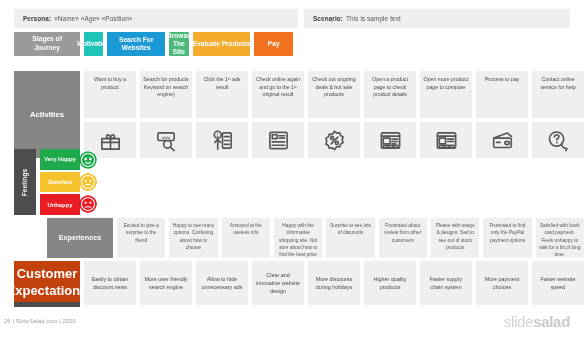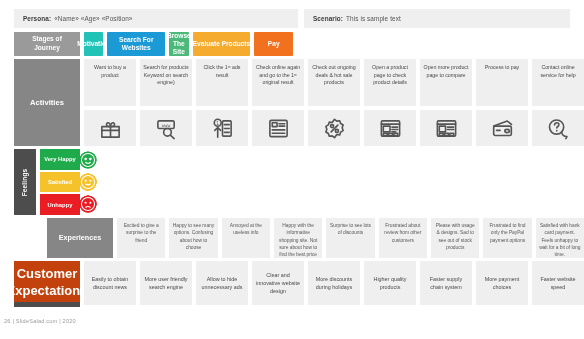--- a/index.html
+++ b/index.html
@@ -34,21 +34,21 @@
   
   #stages-row { top: 32px; height: 24px; }
   #stages-row .rowlabel { background: #9a9a9a; }
   .stage {
     height: 24px; color: #fff; font-size: 6.6px; font-weight: bold;
     display: flex; align-items: center; justify-content: center; text-align: center;
     line-height: 1.25; border-radius: 1px;
   }
 
   
-  #activities-row { top: 59px; height: 87px; }
+  #activities-row { top: 71px; height: 87px; }
   #activities-row .rowlabel { height: 87px; font-size: 7.6px; }
   .act-col { display: flex; flex-direction: column; gap: 4px; height: 87px; }
   .act-text {
     background: #efefef; height: 47px; font-size: 5.3px; color: #4a4a4a;
     line-height: 1.45; text-align: center; padding: 5px 3px 0; letter-spacing: -.05px;
   }
   .act-icon {
     background: #efefef; height: 36px; display: flex; align-items: center; justify-content: center;
   }
   .act-icon svg { width: 23px; height: 23px; }
@@ -414,14 +414,15 @@
         </div>
         <div class="col">
           <div class="expect-cell">Faster website speed</div>
         </div>
       </div>
   </div>
 
   <div class="footer-rule"></div>
   <div class="footer">
     <div class="footer-text">26   | SlideSalad.com | 2020</div>
+    <div class="brand"><span>slide</span><b>salad</b></div>
   </div>
 </div>
 
 </body></html>

